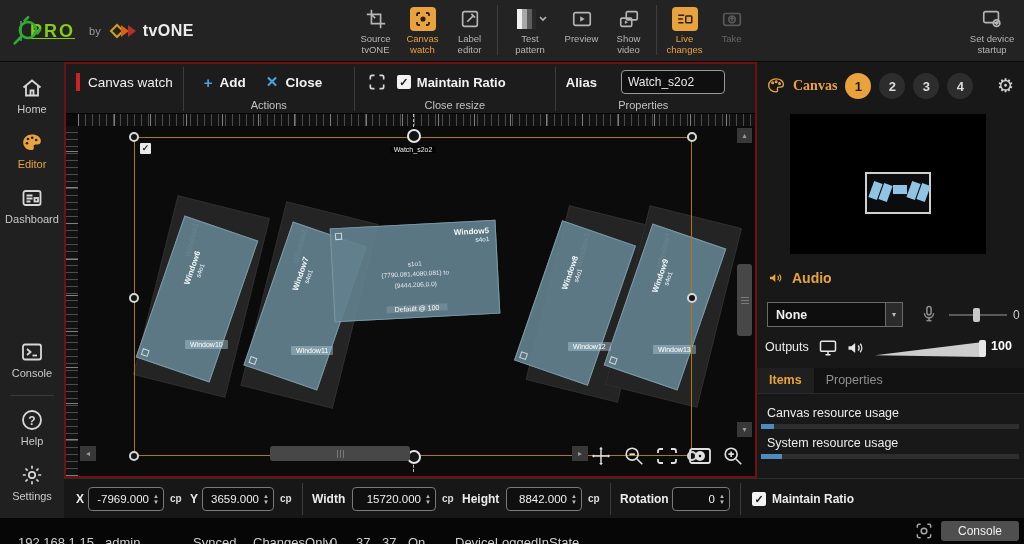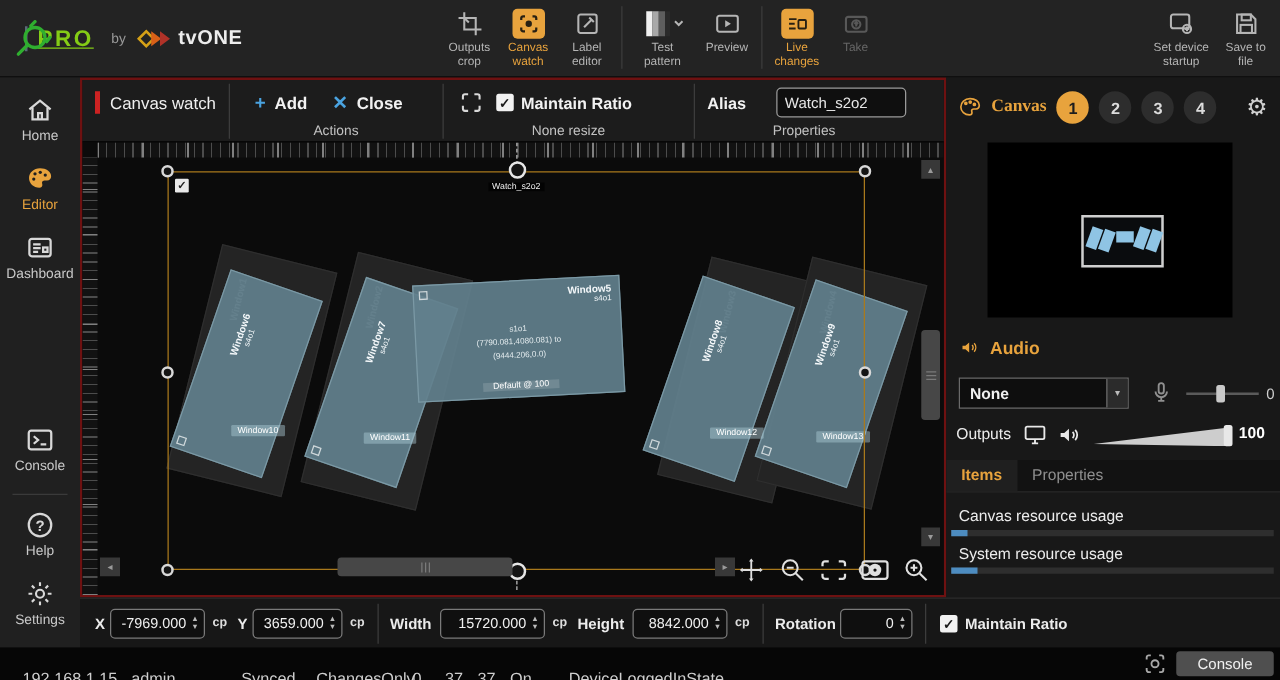--- a/index.html
+++ b/index.html
@@ -164,21 +164,21 @@
 
     <div class="tb-buttons">
       <div class="tbtn">
         <span class="glyph">
           <svg width="22" height="22" viewBox="0 0 24 24" fill="none" stroke="#b5b5b5" stroke-width="1.8">
               <path d="M7 2v15h15"></path>
               <path d="M2 7h15v15"></path>
               <path d="M7 7l4 4"></path>
             </svg>
         </span>
-        <span class="lbl">Outputs crop</span>
+        <span class="lbl">Source tvONE</span>
       </div>
       <div class="tbtn active">
         <span class="glyph orange-chip">
           <svg width="20" height="18" viewBox="0 0 24 24" fill="none" stroke="#272013" stroke-width="2.4">
               <path d="M4 8V6a2 2 0 012-2h2"></path>
               <path d="M16 4h2a2 2 0 012 2v2"></path>
               <path d="M20 16v2a2 2 0 01-2 2h-2"></path>
               <path d="M8 20H6a2 2 0 01-2-2v-2"></path>
               <circle cx="12" cy="12" r="3.4" fill="#272013" stroke="none"></circle>
             </svg>
@@ -210,20 +210,30 @@
       </div>
       <div class="tbtn">
         <span class="glyph">
           <svg width="22" height="22" viewBox="0 0 24 24" fill="none" stroke="#b5b5b5" stroke-width="1.8">
               <rect x="3" y="5" width="18" height="14" rx="2"></rect>
               <polygon points="10,9 15,12 10,15" fill="#b5b5b5" stroke="none"></polygon>
             </svg>
         </span>
         <span class="lbl">Preview</span>
       </div>
+      <div class="tbtn">
+        <span class="glyph">
+          <svg width="22" height="22" viewBox="0 0 24 24" fill="none" stroke="#b5b5b5" stroke-width="1.8">
+              <rect x="9" y="4" width="12" height="9" rx="1.5"></rect>
+              <rect x="3" y="11" width="12" height="9" rx="1.5"></rect>
+              <polygon points="7.5,13.5 11,15.5 7.5,17.5" fill="#b5b5b5" stroke="none"></polygon>
+            </svg>
+        </span>
+        <span class="lbl">Show video</span>
+      </div>
       <div class="tb-sep"></div>
       <div class="tbtn active">
         <span class="glyph orange-chip">
           <svg width="20" height="18" viewBox="0 0 24 24" fill="none" stroke="#272013" stroke-width="2">
               <path d="M3 7h8"></path>
               <path d="M3 12h6"></path>
               <path d="M3 17h7"></path>
               <rect x="13" y="8" width="8" height="9" rx="1"></rect>
             </svg>
         </span>
@@ -245,30 +255,20 @@
     <div class="tb-right">
       <div class="tbtn wide">
         <span class="glyph">
           <svg width="22" height="22" viewBox="0 0 24 24" fill="none" stroke="#b5b5b5" stroke-width="1.8">
               <rect x="3" y="4" width="16" height="12" rx="2"></rect>
               <circle cx="17" cy="16.5" r="3.6"></circle>
               <path d="M17 14.4v4.2M14.9 16.5h4.2"></path>
             </svg>
         </span>
         <span class="lbl">Set device startup</span>
-      </div>
-      <div class="tbtn">
-        <span class="glyph">
-          <svg width="22" height="22" viewBox="0 0 24 24" fill="none" stroke="#b5b5b5" stroke-width="1.8">
-              <path d="M4 4h12l4 4v12H4z"></path>
-              <rect x="8" y="4" width="8" height="5"></rect>
-              <rect x="7" y="13" width="10" height="7"></rect>
-            </svg>
-        </span>
-        <span class="lbl">Save to file</span>
       </div>
     </div>
   </div>
 
   <div class="sidebar">
     <div class="side-item">
       <svg width="24" height="24" viewBox="0 0 24 24" fill="none" stroke="#d8d8d8" stroke-width="1.8">
           <path d="M3.5 11.5 12 4.5l8.5 7"></path>
           <path d="M6 10v9.5h12V10"></path>
           <path d="M10.5 19.5v-5h3v5"></path>
@@ -341,21 +341,21 @@
       <div class="wt-sep"></div>
       <div class="wt-group" style="width:200px;">
         <svg width="24" height="20" viewBox="0 0 24 24" fill="none" stroke="#d8d8d8" stroke-width="2" style="margin-right:8px;">
             <path d="M4 9V6a2 2 0 012-2h3"></path>
             <path d="M15 4h3a2 2 0 012 2v3"></path>
             <path d="M20 15v3a2 2 0 01-2 2h-3"></path>
             <path d="M9 20H6a2 2 0 01-2-2v-3"></path>
           </svg>
         <span class="checkbox">✓</span>
         <span class="wt-cb-label">Maintain Ratio</span>
-        <span class="wt-caption">None resize</span>
+        <span class="wt-caption">Close resize</span>
       </div>
       <div class="wt-sep"></div>
       <div class="wt-group" style="width:175px;gap:16px;">
         <span class="alias-lbl">Alias</span>
         <input class="alias-input" type="text" value="Watch_s2o2" style="">
         <span class="wt-caption">Properties</span>
       </div>
     </div>
 
     <div class="canvas">

